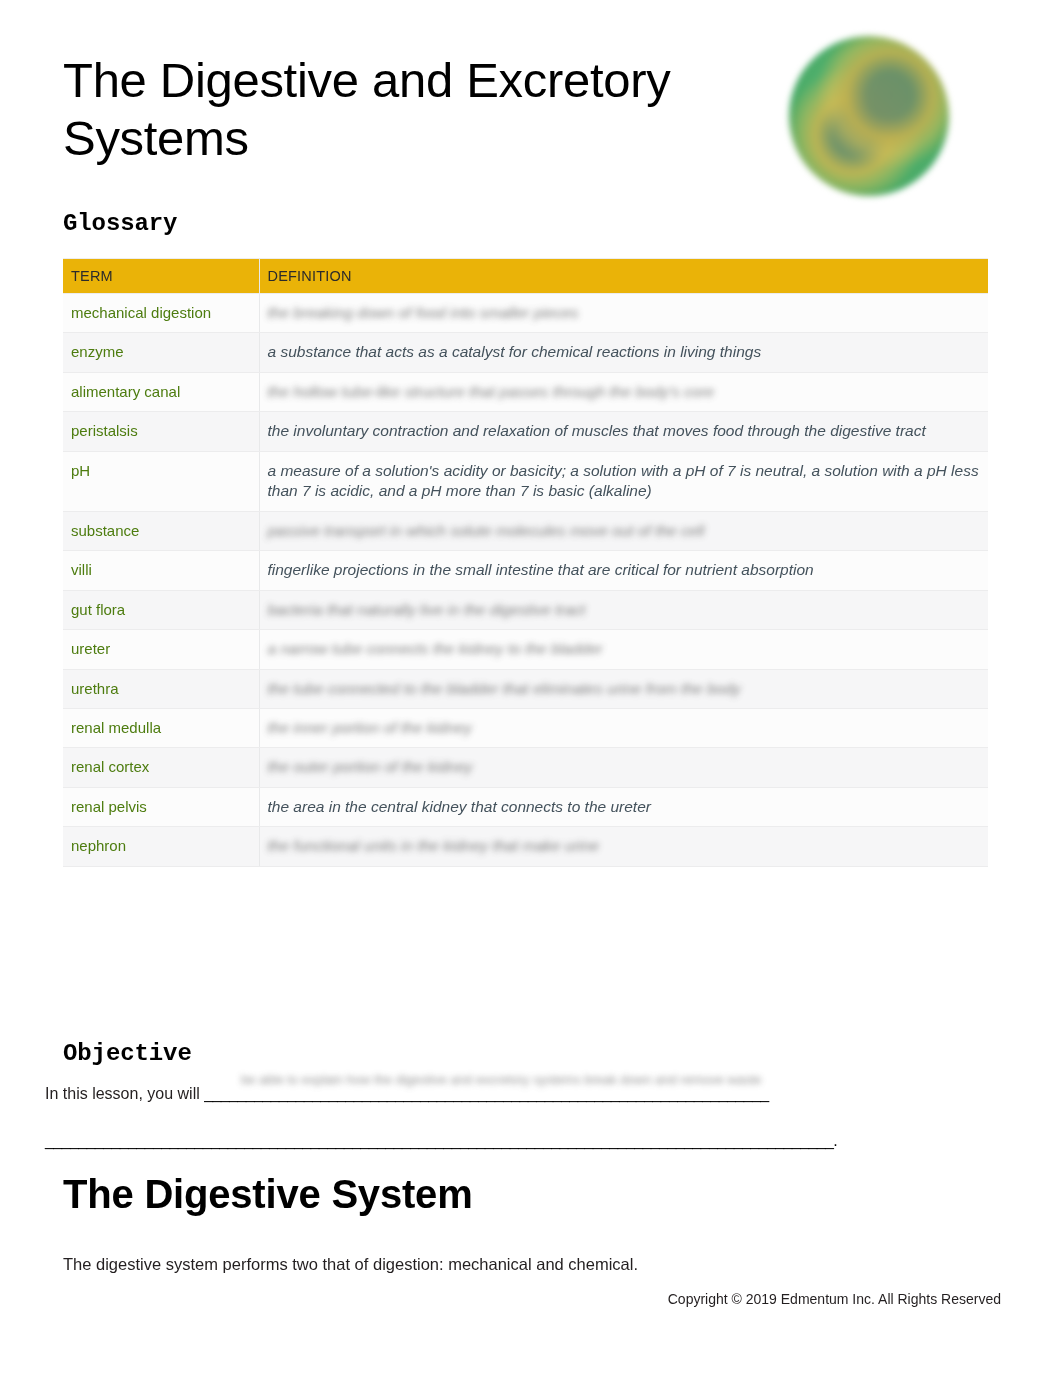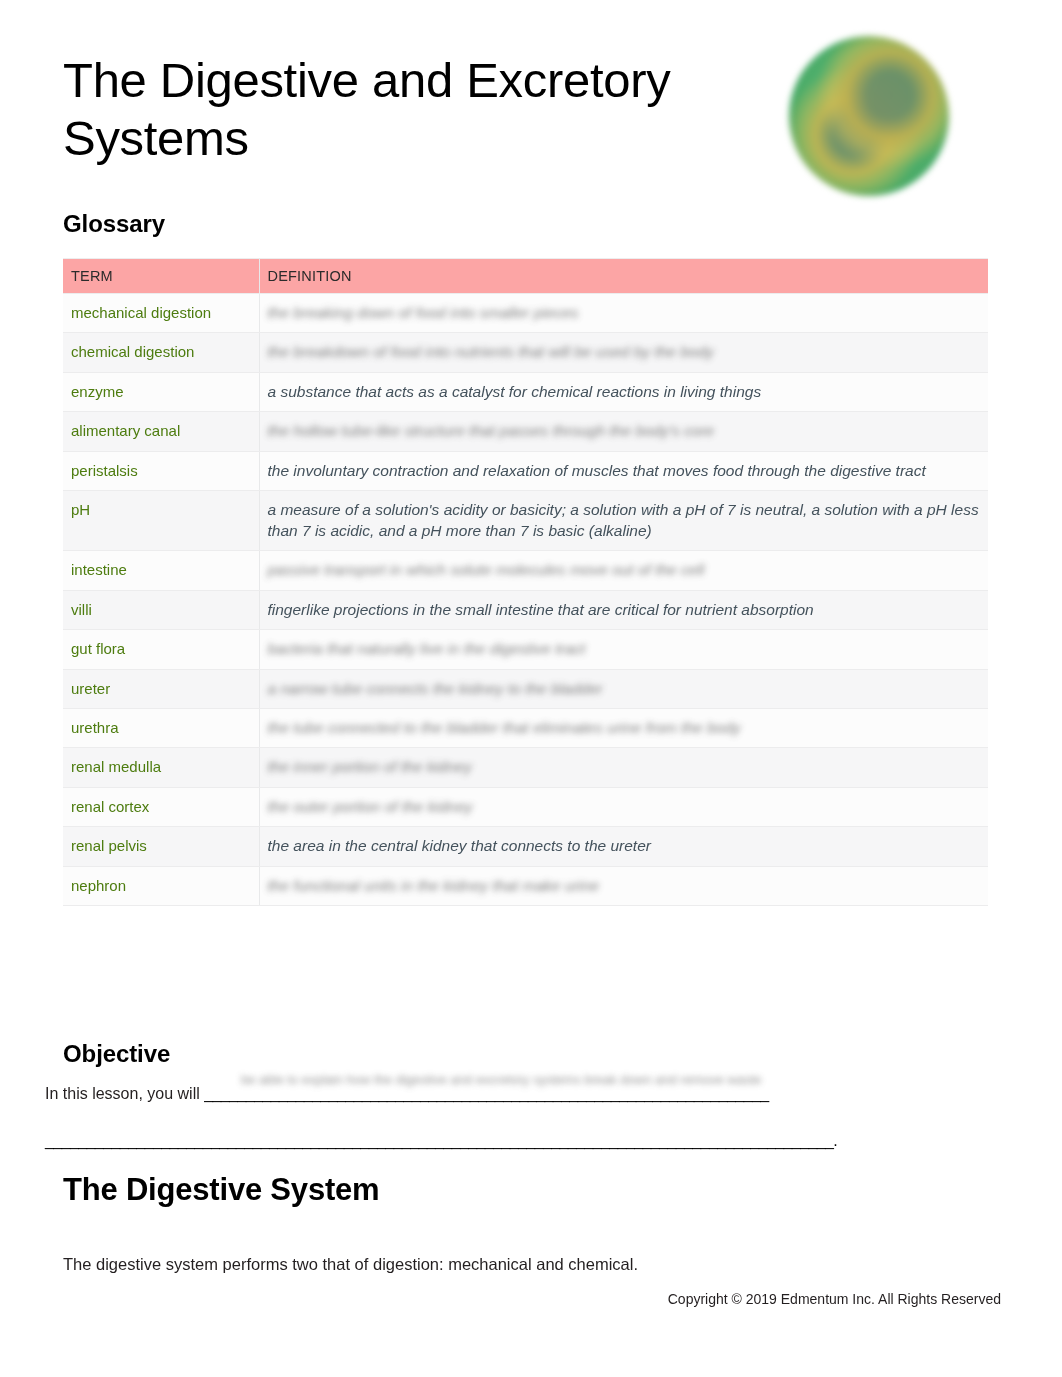--- a/index.html
+++ b/index.html
@@ -52,23 +52,24 @@
     filter: blur(3px);
   }
 
   
   .h2 {
     font-size: 24px;
     font-weight: bold;
     color: #000000;
     margin: 0;
     letter-spacing: -0.1px;
+    font-family: Liberation Mono, monospace;
   }
   .h1-section {
-    font-size: 31px;
+    font-size: 40px;
     font-weight: bold;
     color: #000000;
     margin: 0;
     letter-spacing: -0.2px;
   }
 
   #glossary-heading { position: absolute; left: 63px; top: 210px; }
 
   
   .glossary-wrap {
@@ -95,21 +96,21 @@
   table.glossary th.term-head,
   table.glossary td.term {
     border-right: 1px solid #e8e9ea;
   }
   table.glossary thead th {
     font-size: 14.5px;
     font-weight: normal;
     color: #2b2b2b;
     text-align: left;
     letter-spacing: 0.2px;
-    background: #fca5a5;
+    background: #eab308;
     border-top: 1px solid #ededee;
   }
   table.glossary tbody tr:nth-child(odd) td { background: #fcfcfc; }
   table.glossary tbody tr:nth-child(even) td { background: #f6f6f7; }
 
   td.term {
     font-size: 15px;
     color: #4d7c0f;
     line-height: 1.3;
     white-space: nowrap;
@@ -216,41 +217,37 @@
           <th class="term-head">TERM</th>
           <th>DEFINITION</th>
         </tr>
       </thead>
       <tbody id="glossary-body">
           <tr>
             <td class="term">mechanical digestion</td>
             <td class="def redacted"><span class="blurtext">the breaking down of food into smaller pieces</span></td>
           </tr>
           <tr>
-            <td class="term">chemical digestion</td>
-            <td class="def redacted"><span class="blurtext">the breakdown of food into nutrients that will be used by the body</span></td>
-          </tr>
-          <tr>
             <td class="term">enzyme</td>
             <td class="def">a substance that acts as a catalyst for chemical reactions in living things</td>
           </tr>
           <tr>
             <td class="term">alimentary canal</td>
             <td class="def redacted"><span class="blurtext">the hollow tube-like structure that passes through the body's core</span></td>
           </tr>
           <tr>
             <td class="term">peristalsis</td>
             <td class="def">the involuntary contraction and relaxation of muscles that moves food through the digestive tract</td>
           </tr>
           <tr>
             <td class="term">pH</td>
             <td class="def">a measure of a solution's acidity or basicity; a solution with a pH of 7 is neutral, a solution with a pH less than 7 is acidic, and a pH more than 7 is basic (alkaline)</td>
           </tr>
           <tr>
-            <td class="term">intestine</td>
+            <td class="term">substance</td>
             <td class="def redacted"><span class="blurtext">passive transport in which solute molecules move out of the cell</span></td>
           </tr>
           <tr>
             <td class="term">villi</td>
             <td class="def">fingerlike projections in the small intestine that are critical for nutrient absorption</td>
           </tr>
           <tr>
             <td class="term">gut flora</td>
             <td class="def redacted"><span class="blurtext">bacteria that naturally live in the digestive tract</span></td>
           </tr>

